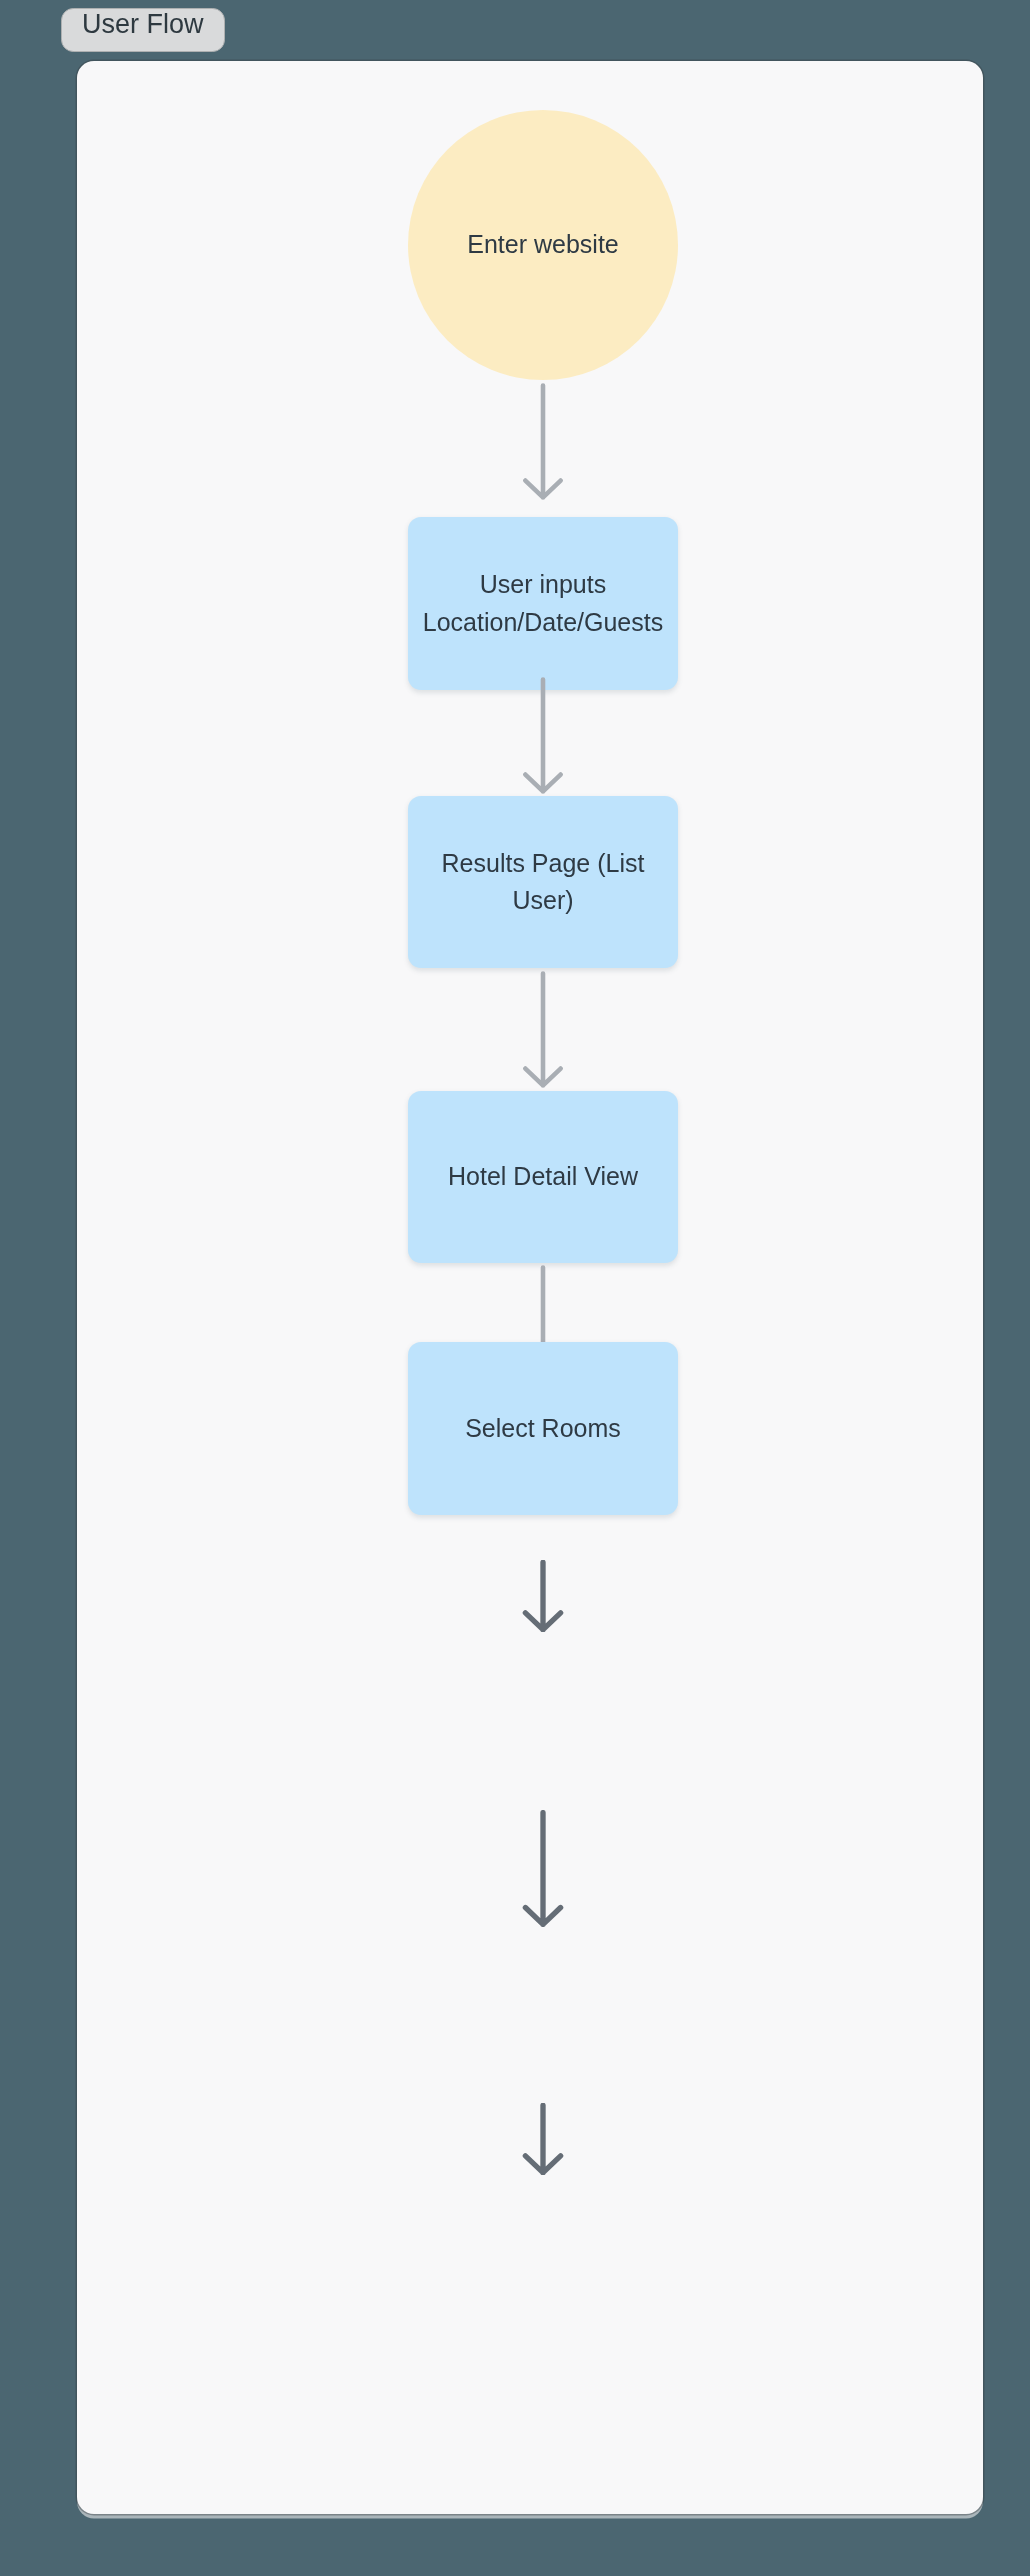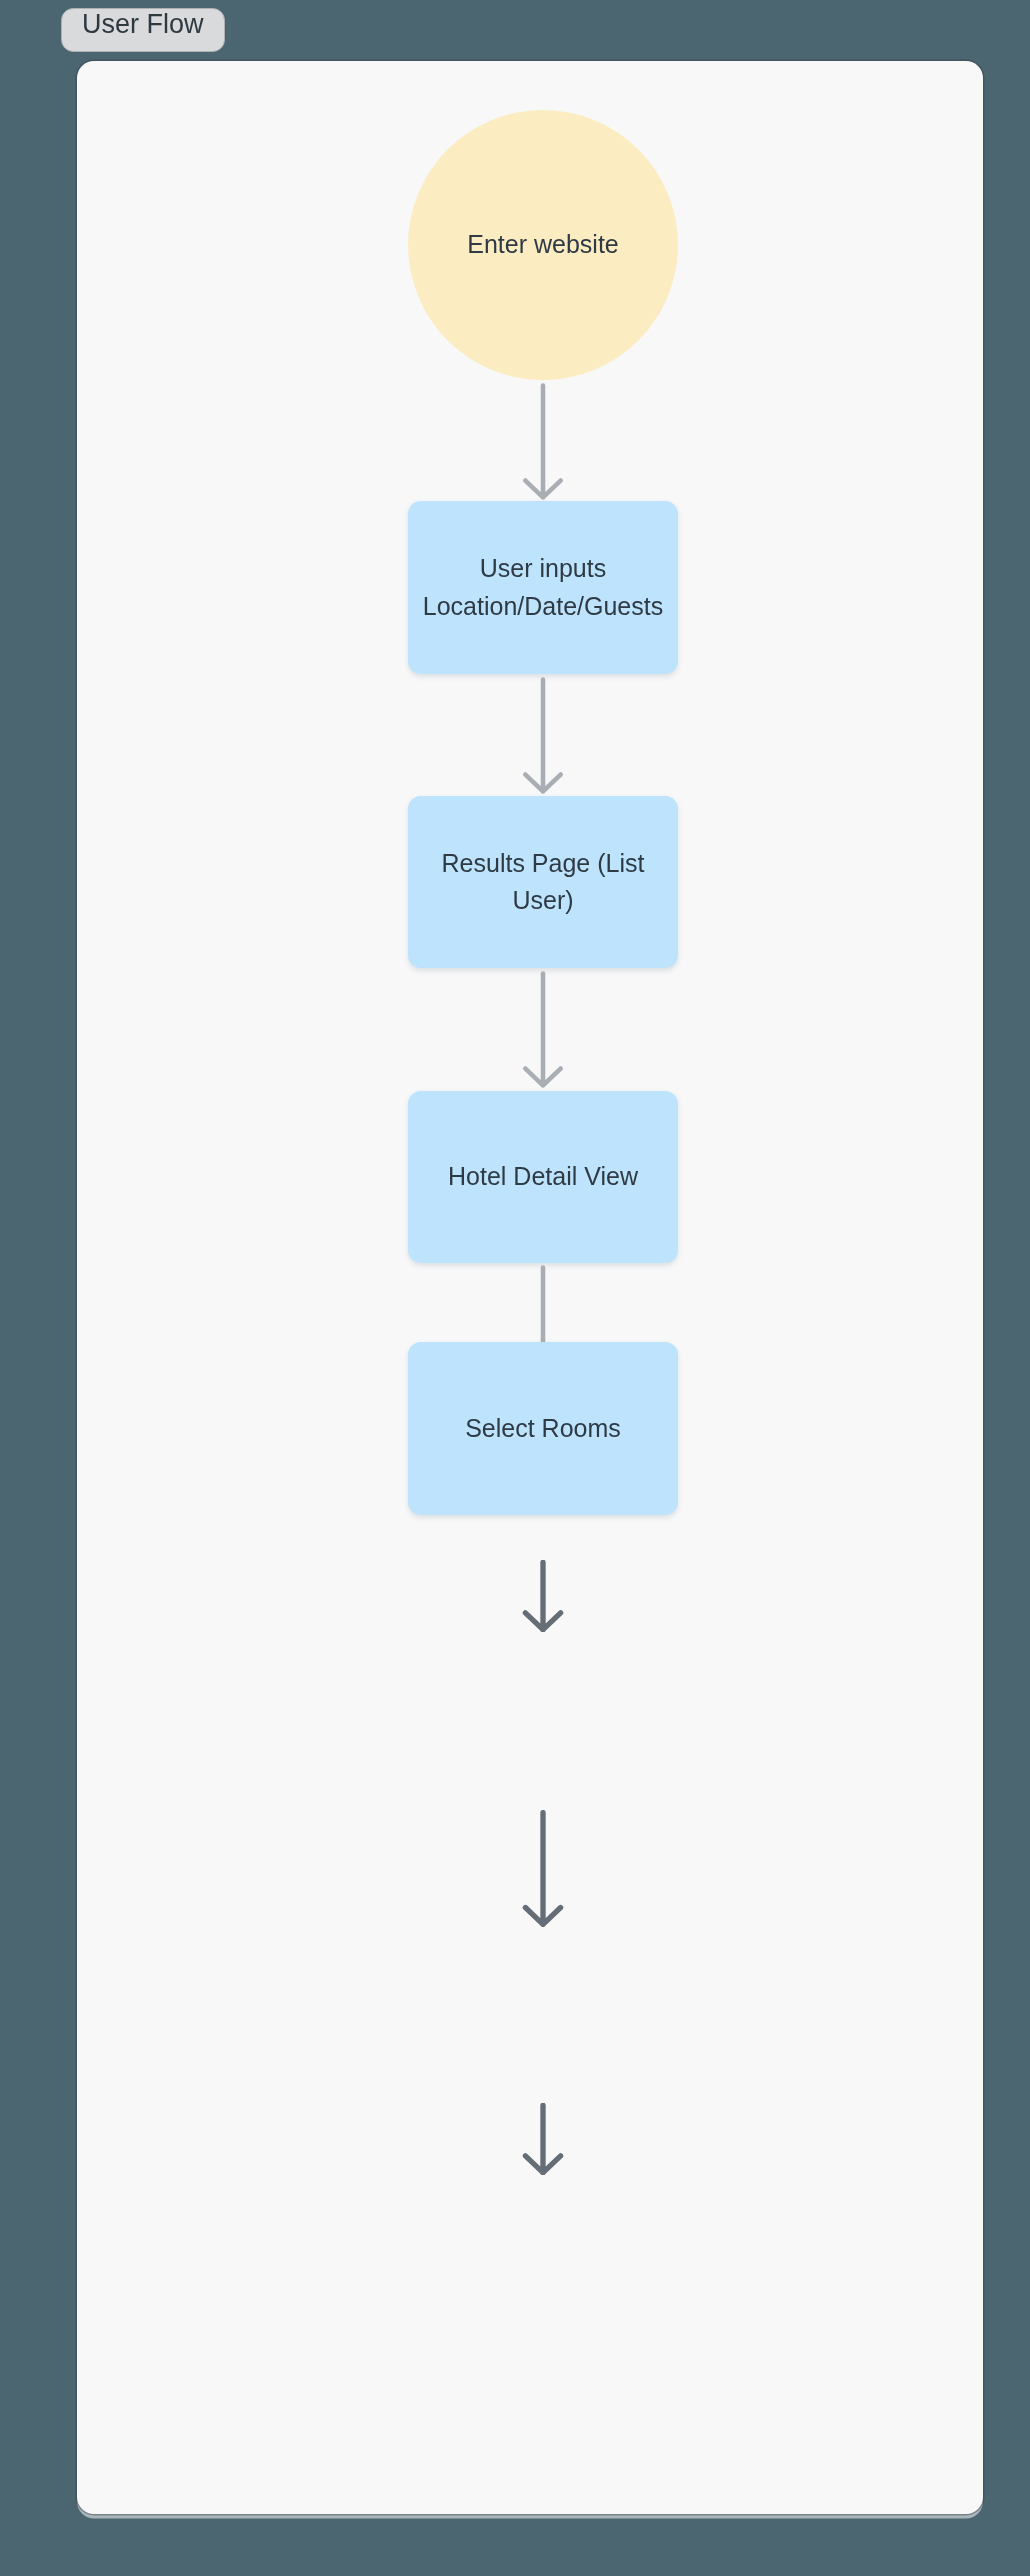--- a/index.html
+++ b/index.html
@@ -81,21 +81,21 @@
 <div class="frame">
 
   <div class="node ellipse" style="top:49px; width:270px; height:270px;">
     <span>Enter website</span>
   </div>
 
   <svg class="arrow light" style="top:322px;" width="49" height="117" viewBox="0 0 64 152">
     <path d="M32 3 V149 M9 127 L32 149 L55 127"></path>
   </svg>
 
-  <div class="node rect" style="top:440px; height:173px;">
+  <div class="node rect" style="top:456px; height:173px;">
     <span>User inputs Location/Date/Guests</span>
   </div>
 
   <svg class="arrow light" style="top:616px;" width="49" height="117" viewBox="0 0 64 152">
     <path d="M32 3 V149 M9 127 L32 149 L55 127"></path>
   </svg>
 
   <div class="node rect" style="top:735px; height:172px;">
     <span>Results Page (List User)</span>
   </div>

